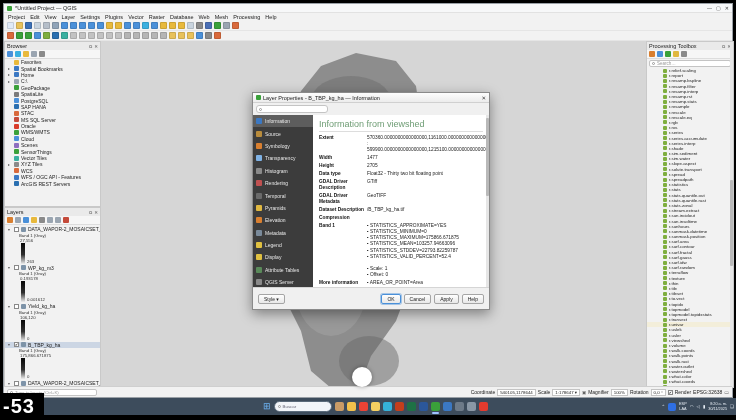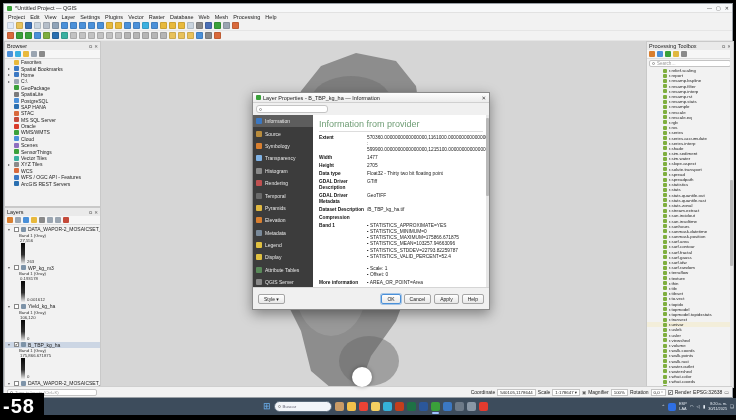--- a/index.html
+++ b/index.html
@@ -926,21 +926,21 @@
             <span class="sq" style="background: rgb(90, 138, 90);"></span>
             <span>Attribute Tables</span>
           </div>
 
           <div class="ditem">
             <span class="sq" style="background: rgb(138, 138, 138);"></span>
             <span>QGIS Server</span>
           </div>
         </div>
       <div class="dcontent">
-        <div class="dheading">Information from provider</div>
+        <div class="dheading">Information from viewshed</div>
         <div>
 
             <div class="irow">
               <div class="il">Extent</div>
               <div class="iv">570360.0000000000000000,1161000.0000000000000000 :
 599900.0000000000000000,1215100.0000000000000000</div>
             </div>
 
             <div class="irow">
               <div class="il">Width</div>
@@ -1054,14 +1054,14 @@
       <span>◁</span>
       <span>▮</span>
       <span class="clock">
         <span>8:20 a. m.</span>
           <span>30/11/2025</span>
       </span>
       <span>❏</span>
     </div>
   </div>
 
-  <div class="vts">-58</div>
+  <div class="vts">-53</div>
 </div>
 
 </body></html>

